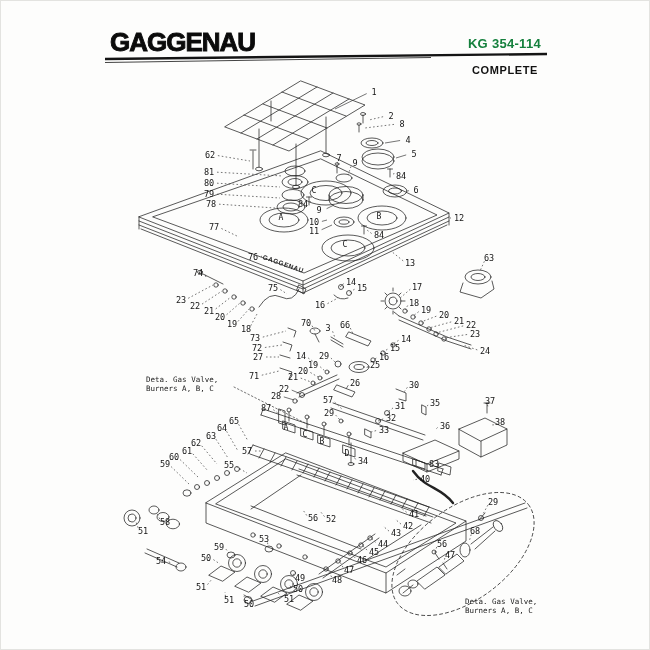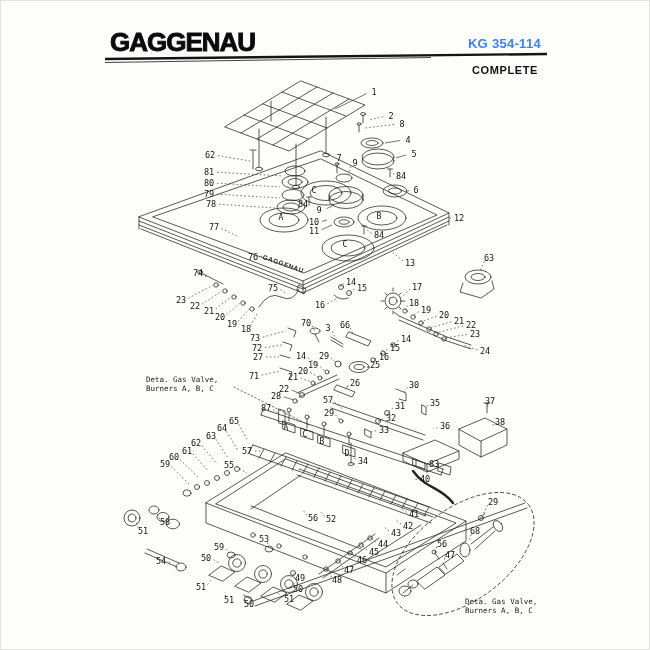--- a/index.html
+++ b/index.html
@@ -10,21 +10,21 @@
   }
   .brand{
     position:absolute;left:109px;top:26px;
     font:bold 26px "Liberation Sans",sans-serif;
     letter-spacing:-1px;color:#0b0b0b;
     -webkit-text-stroke:0.9px #0b0b0b;
     transform:scaleY(0.98);
   }
   .model{
     position:absolute;top:35px;right:108px;text-align:right;
-    font:bold 13px "Liberation Sans",sans-serif;color:#3b82f6;letter-spacing:0.3px;padding-left:24px;
+    font:bold 13px "Liberation Sans",sans-serif;color:#15803d;letter-spacing:0.3px;padding-left:24px;
   }
   .subtitle{
     position:absolute;top:63px;right:111px;text-align:left;
     font:bold 11px "Liberation Sans",sans-serif;color:#111;letter-spacing:0.6px;
   }
   svg{position:absolute;left:0;top:0;}
   .rule{stroke:#141414;}
   #art{stroke:#232323;fill:none;stroke-width:0.75;stroke-linecap:round;stroke-linejoin:round;}
   .leader{stroke:#3a3a3a;stroke-width:0.7;fill:none;stroke-dasharray:1.6 2.3;}
   .leader.solid{stroke-dasharray:none;}

